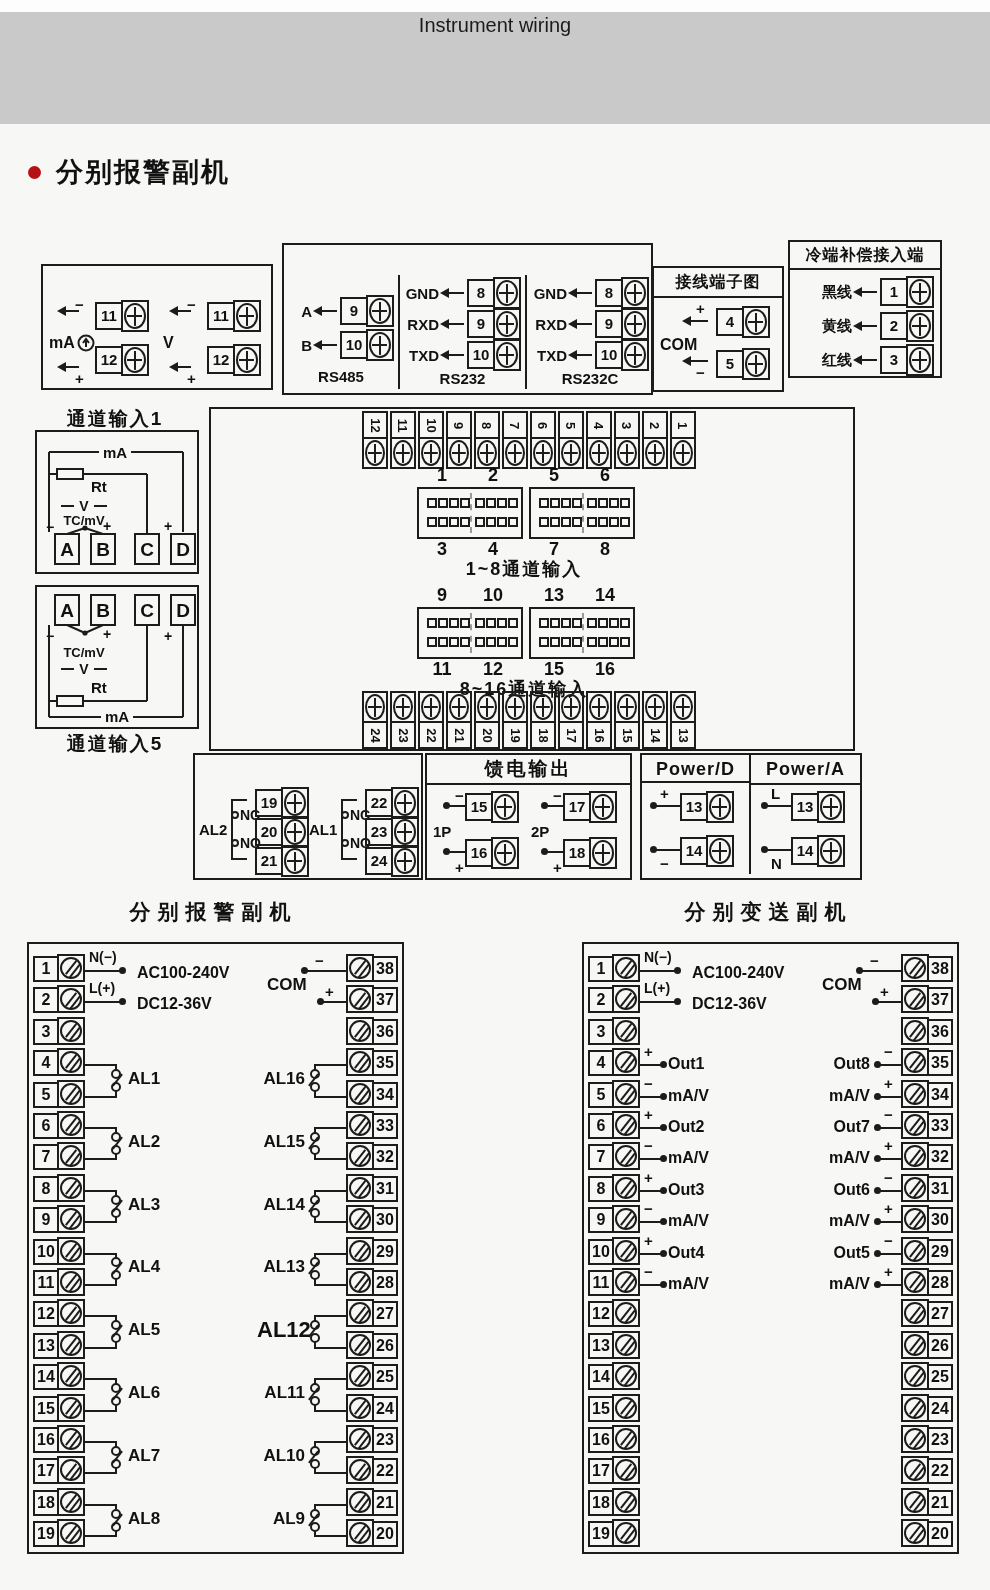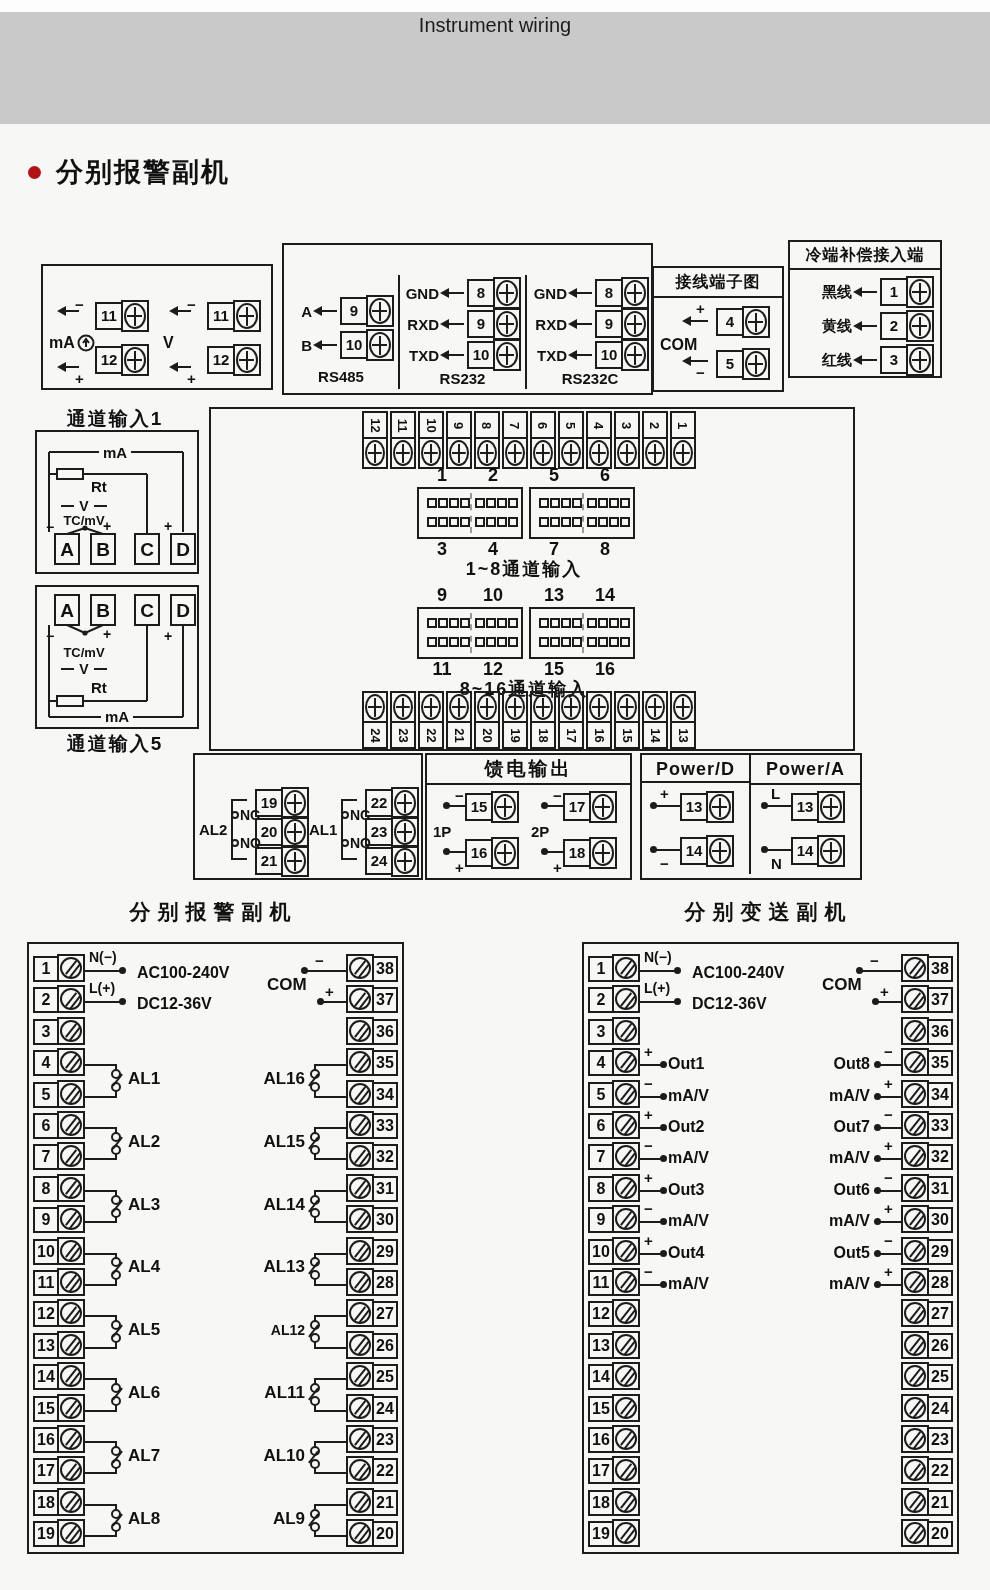--- a/index.html
+++ b/index.html
@@ -792,21 +792,21 @@
       <div class="cring" style="position: absolute; left: 281px; top: 326.3px;"></div>
       <div class="wire" style="position: absolute; left: 277px; top: 323.3px; width: 15px; transform: rotate(-52deg);"></div>
       <div class="pin-label" style="position: absolute; left: 228px; top: 314.3px; font-size: 17px; width: 48px; text-align: right;">AL13</div>
       <div class="wire" style="position: absolute; left: 285px; top: 371.4px; width: 32px;"></div>
       <div class="wire" style="position: absolute; left: 285px; top: 402.8px; width: 32px;"></div>
       <div class="vwire" style="position: absolute; left: 285px; top: 371.4px; height: 5.7px;"></div>
       <div class="vwire" style="position: absolute; left: 285px; top: 397.1px; height: 5.7px;"></div>
       <div class="cring" style="position: absolute; left: 281px; top: 376.1px;"></div>
       <div class="cring" style="position: absolute; left: 281px; top: 389.1px;"></div>
       <div class="wire" style="position: absolute; left: 277px; top: 386.1px; width: 15px; transform: rotate(-52deg);"></div>
-      <div class="pin-label" style="position: absolute; left: 228px; top: 377.1px; font-size: 14px; width: 48px; text-align: right;">AL12</div>
+      <div class="pin-label" style="position: absolute; left: 228px; top: 377.1px; font-size: 22px; width: 48px; text-align: right;">AL12</div>
       <div class="wire" style="position: absolute; left: 285px; top: 434.2px; width: 32px;"></div>
       <div class="wire" style="position: absolute; left: 285px; top: 465.6px; width: 32px;"></div>
       <div class="vwire" style="position: absolute; left: 285px; top: 434.2px; height: 5.7px;"></div>
       <div class="vwire" style="position: absolute; left: 285px; top: 459.9px; height: 5.7px;"></div>
       <div class="cring" style="position: absolute; left: 281px; top: 438.9px;"></div>
       <div class="cring" style="position: absolute; left: 281px; top: 451.9px;"></div>
       <div class="wire" style="position: absolute; left: 277px; top: 448.9px; width: 15px; transform: rotate(-52deg);"></div>
       <div class="pin-label" style="position: absolute; left: 228px; top: 439.9px; font-size: 17px; width: 48px; text-align: right;">AL11</div>
       <div class="wire" style="position: absolute; left: 285px; top: 497px; width: 32px;"></div>
       <div class="wire" style="position: absolute; left: 285px; top: 528.4px; width: 32px;"></div>

